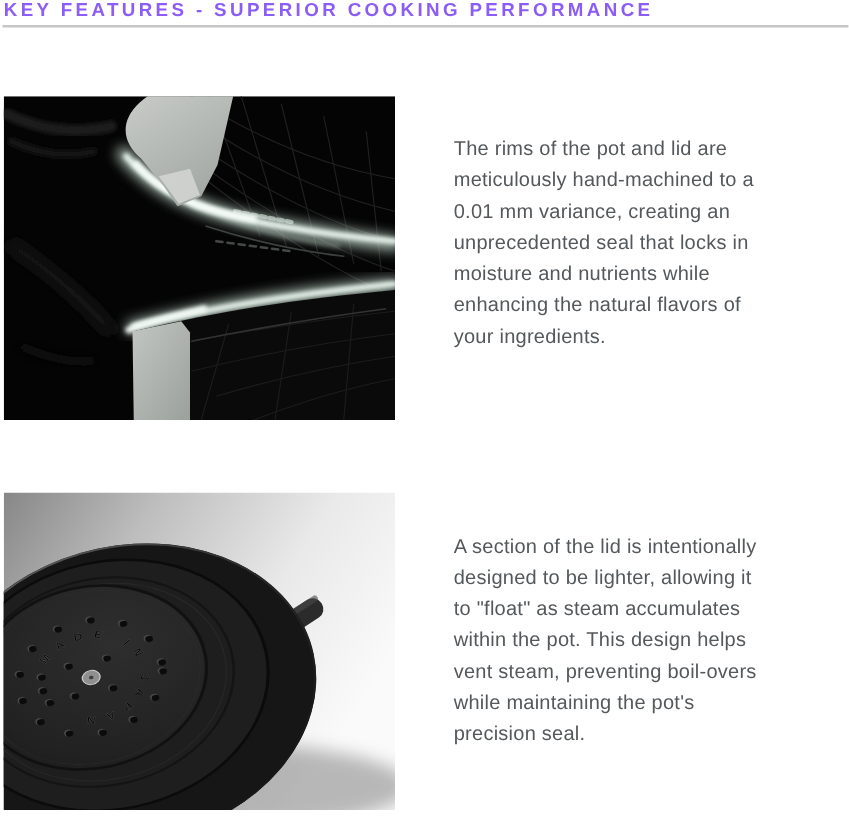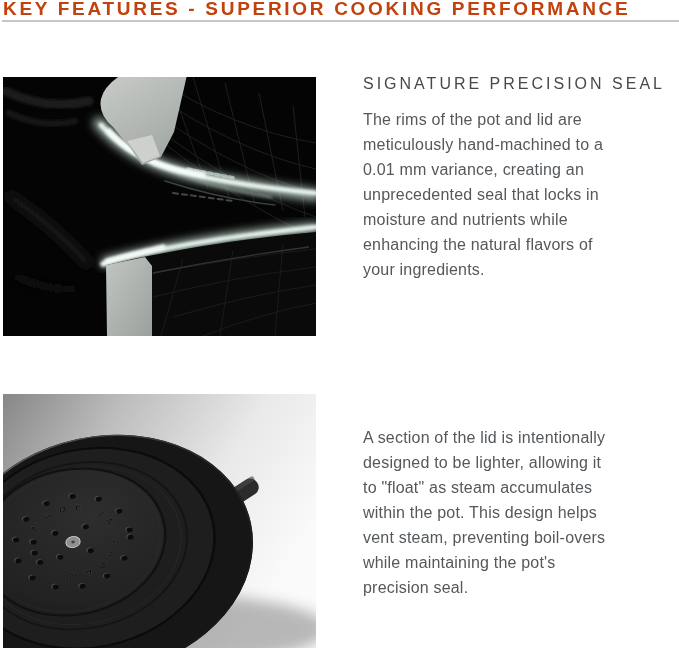--- a/index.html
+++ b/index.html
@@ -2,21 +2,21 @@
 <html><head>
 <meta charset="utf-8">
 <style>
   html,body{margin:0;padding:0;background:#ffffff;}
   .page{
     position:relative;width:679px;height:654px;background:#ffffff;
     font-family:"Liberation Sans", sans-serif;overflow:hidden;
   }
   .header-title{
     position:absolute;left:3px;top:0;line-height:18px;
-    font-size:19px;font-weight:bold;letter-spacing:2.7px;color:#c2410c;
+    font-size:15px;font-weight:bold;letter-spacing:2.7px;color:#8b5cf6;
     white-space:nowrap;
   }
   .header-rule{
     position:absolute;left:2px;top:20px;width:677px;height:2px;background:#c6c6c6;
   }
   .feature-image{position:absolute;left:3px;width:313px;display:block;}
   .img-seal{top:77px;height:259px;}
   .img-lid{top:394px;height:254px;}
   .feature-heading{
     position:absolute;left:363px;line-height:20px;
@@ -110,21 +110,20 @@
       <path d="M120,195 L105,259"></path>
       <path d="M180,182 L158,259"></path>
       <path d="M230,173 L217,259"></path>
       <path d="M280,166 L272,259"></path>
     </g>
     <path fill="none" d="M150,196 Q230,180 306,170" stroke="#313531" stroke-width="1.3"></path>
 
     <path fill="url(#slabGrad2)" d="M103,188 L142,180 L149,189 L149,259 L104,259 Z"></path>
   </svg>
 
-  <div class="feature-heading h-seal">SIGNATURE PRECISION SEAL</div>
   <div class="feature-body b-seal">The rims of the pot and lid are
 meticulously hand-machined to a
 0.01 mm variance, creating an
 unprecedented seal that locks in
 moisture and nutrients while
 enhancing the natural flavors of
 your ingredients.</div>
 
   <svg class="feature-image img-lid" viewBox="0 0 313 254" xmlns="http://www.w3.org/2000/svg">
     <defs>

